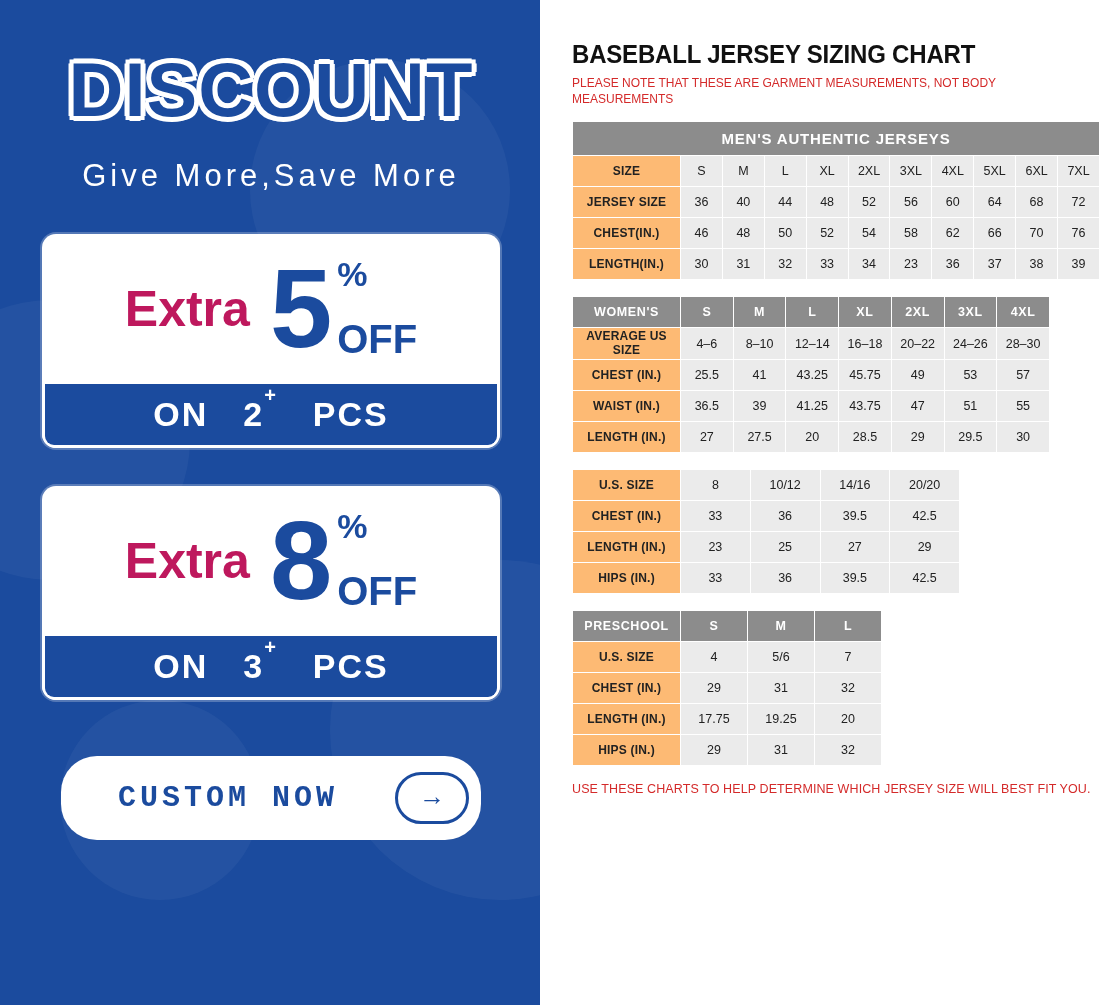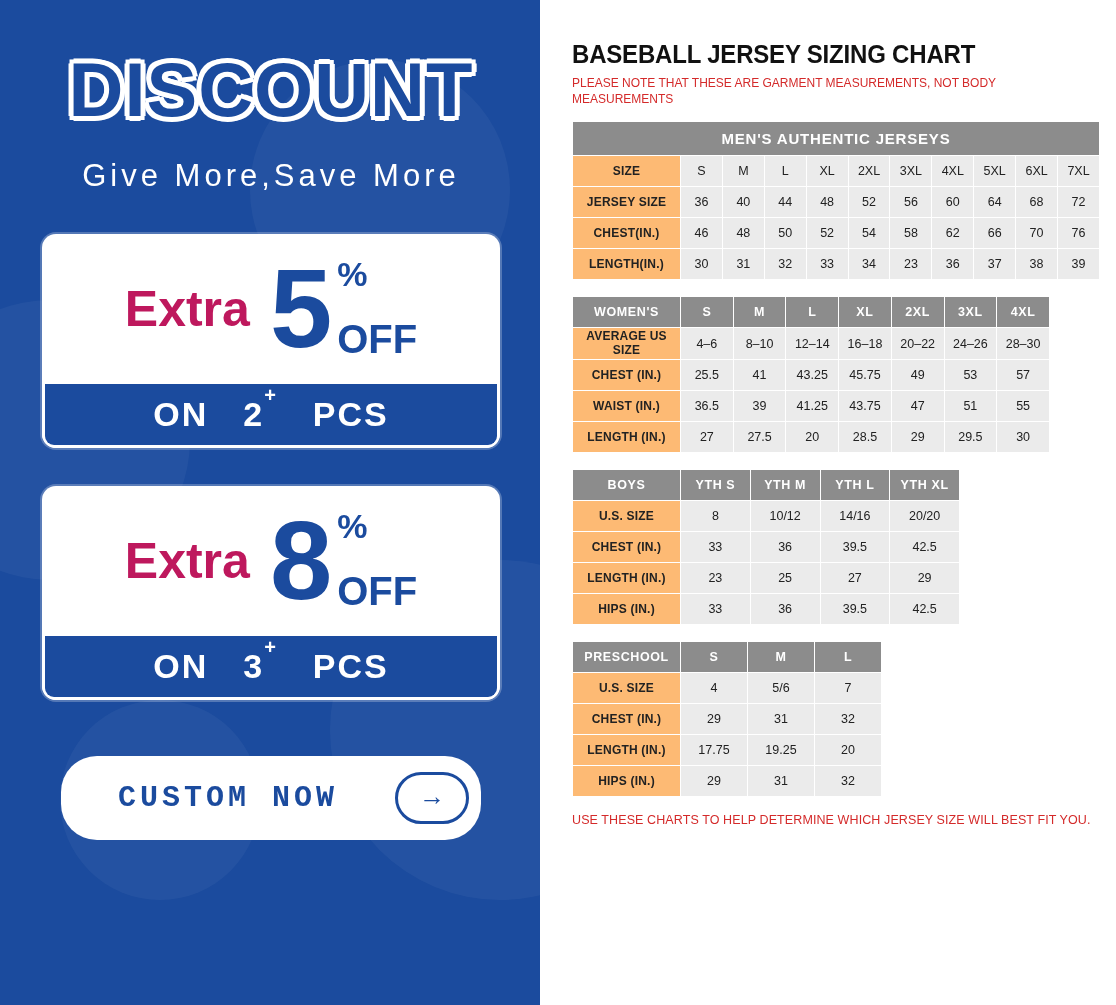--- a/index.html
+++ b/index.html
@@ -440,27 +440,20 @@
     <table class="size tbl-boys">
       <colgroup>
           <col class="lbl">
           <col>
           <col>
           <col>
           <col>
         </colgroup>
       <tbody>
         <tr>
-          <td class="head">BOYS</td>
-          <td class="head">YTH S</td>
-          <td class="head">YTH M</td>
-          <td class="head">YTH L</td>
-          <td class="head">YTH XL</td>
-        </tr>
-        <tr>
           <td class="rowlabel">U.S. SIZE</td>
           <td>8</td>
           <td>10/12</td>
           <td>14/16</td>
           <td>20/20</td>
         </tr>
         <tr>
           <td class="rowlabel">CHEST (IN.)</td>
           <td>33</td>
           <td>36</td>

